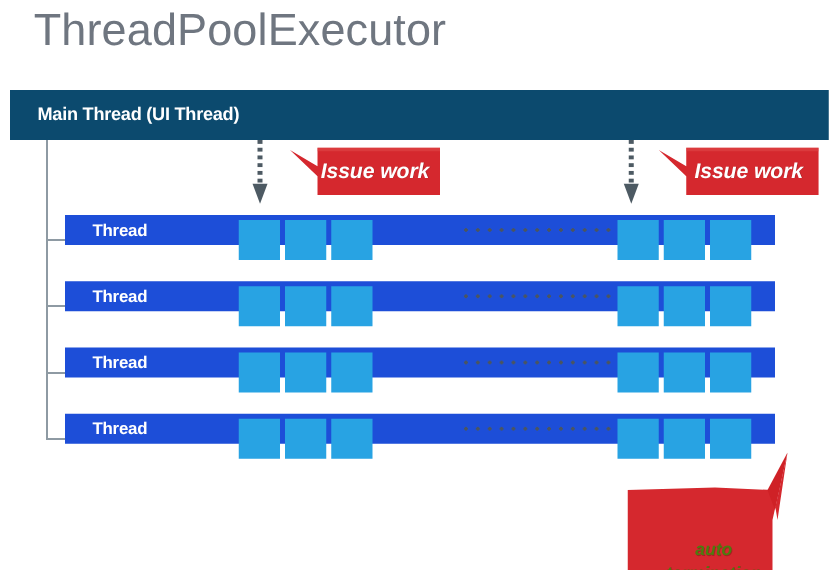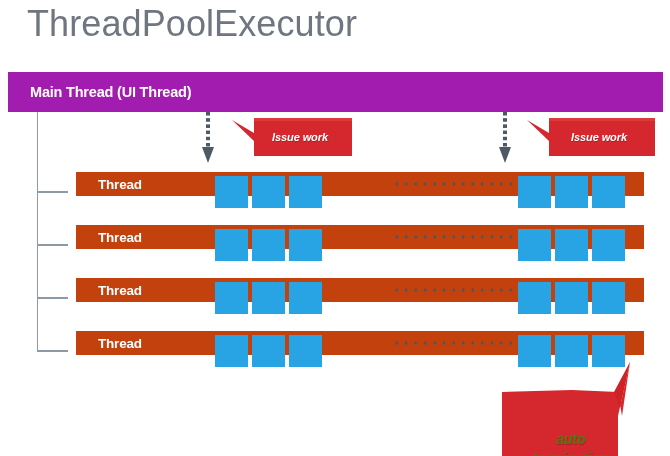--- a/index.html
+++ b/index.html
@@ -36,21 +36,21 @@
     line-height: 44px;
   }
 
   
   #main-thread-bar {
     position: absolute;
     left: 8px;
     top: 72px;
     width: 655px;
     height: 40px;
-    background: #a21caf;
+    background: #0c4a6e;
   }
   #main-thread-label {
     position: absolute;
     left: 22px;
     top: 50%;
     transform: translateY(-50%);
     color: #ffffff;
     font-size: 14.5px;
     font-weight: bold;
     white-space: nowrap;
@@ -63,24 +63,24 @@
     left: 0;
     top: 0;
     width: 670px;
     height: 456px;
     pointer-events: none;
   }
 
   
   .thread-row {
     position: absolute;
-    left: 76px;
+    left: 52px;
     width: 568px;
     height: 24px;
-    background: #c2410c;
+    background: #1d4ed8;
   }
   .thread-row-label {
     position: absolute;
     left: 22px;
     top: 50%;
     transform: translateY(-50%);
     color: #ffffff;
     font-size: 13.5px;
     font-weight: bold;
     letter-spacing: -0.2px;
@@ -141,21 +141,21 @@
   .ribbon-label {
     position: absolute;
     left: 0; top: 0;
     width: 100%; height: 100%;
     display: flex;
     align-items: center;
     justify-content: center;
     padding-left: 16px;
     box-sizing: border-box;
     color: #ffffff;
-    font-size: 11px;
+    font-size: 17px;
     font-weight: bold;
     font-style: italic;
     letter-spacing: -0.1px;
     white-space: nowrap;
     text-shadow: 0.5px 0.5px 0 rgba(0,0,0,0.22);
   }
 
   
   #auto-termination-callout {
     position: absolute;

